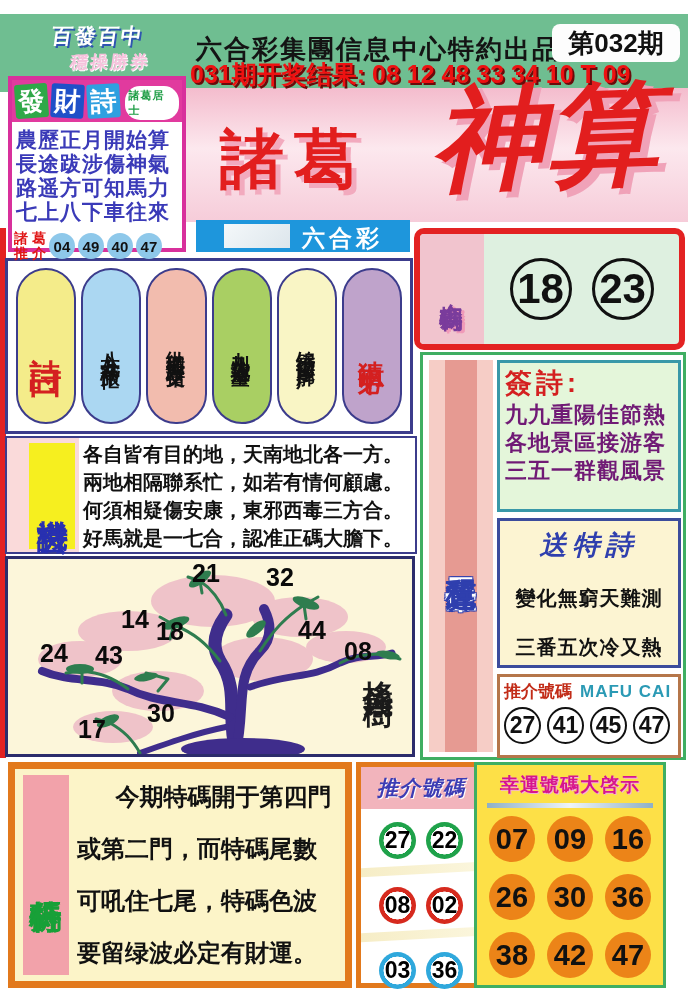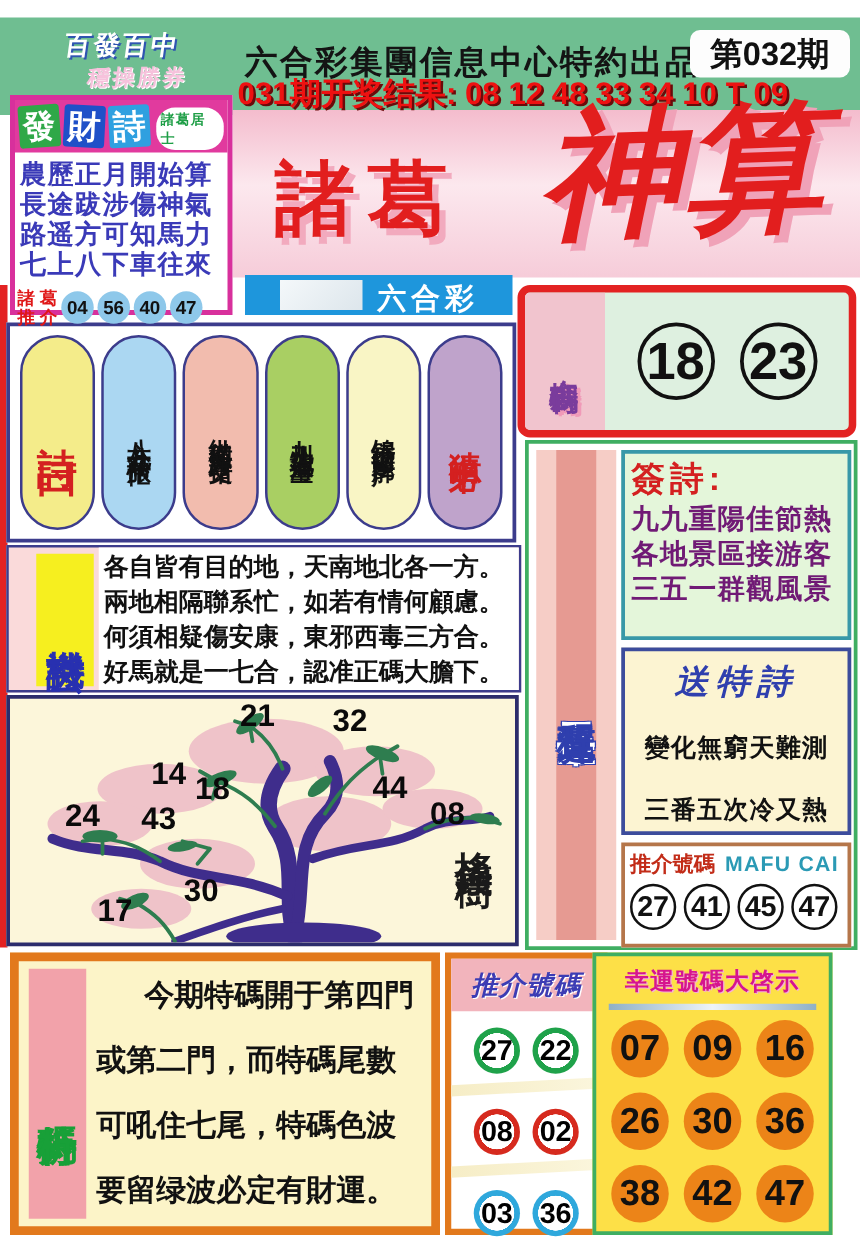--- a/index.html
+++ b/index.html
@@ -150,21 +150,21 @@
     </div>
     <div class="facai-poem">
       <div>農歷正月開始算</div>
       <div>長途跋涉傷神氣</div>
       <div>路遥方可知馬力</div>
       <div>七上八下車往來</div>
     </div>
     <div class="facai-bottom">
       <div class="tuijie-label"><span>諸 葛</span><br><span>推 介</span></div>
       <span class="rec-circle">04</span>
-      <span class="rec-circle">56</span>
+      <span class="rec-circle">49</span>
       <span class="rec-circle">40</span>
       <span class="rec-circle">47</span>
     </div>
   </div>
 
   <div class="left-stripe"></div>
 
   <div class="lotto-bar">
     <div class="lotto-patch"></div>
     <div class="lotto-label">六合彩</div>
@@ -252,22 +252,22 @@
         <ellipse cx="100" cy="162" rx="12" ry="5" transform="rotate(-25 100 162)"></ellipse>
         <ellipse cx="138" cy="118" rx="12" ry="4" transform="rotate(-10 138 118)"></ellipse>
         <ellipse cx="248" cy="70" rx="12" ry="5" transform="rotate(-40 248 70)"></ellipse>
       </g>
     </svg>
     <span class="tree-num" style="left:184px; top:0px;">21</span>
     <span class="tree-num" style="left:258px; top:4px;">32</span>
     <span class="tree-num" style="left:113px; top:46px;">14</span>
     <span class="tree-num" style="left:148px; top:58px;">18</span>
     <span class="tree-num" style="left:290px; top:57px;">44</span>
-    <span class="tree-num" style="left:44px; top:80px;">24</span>
-    <span class="tree-num" style="left:105px; top:82px;">43</span>
+    <span class="tree-num" style="left:32px; top:80px;">24</span>
+    <span class="tree-num" style="left:87px; top:82px;">43</span>
     <span class="tree-num" style="left:336px; top:78px;">08</span>
     <span class="tree-num" style="left:139px; top:140px;">30</span>
     <span class="tree-num" style="left:70px; top:156px;">17</span>
     <span class="tree-label">搖錢樹</span>
   </div>
 
   <div class="rightbox">
     <div class="zstrip">
       <div class="zstrip-inner"></div>
       <div class="zstrip-text">

